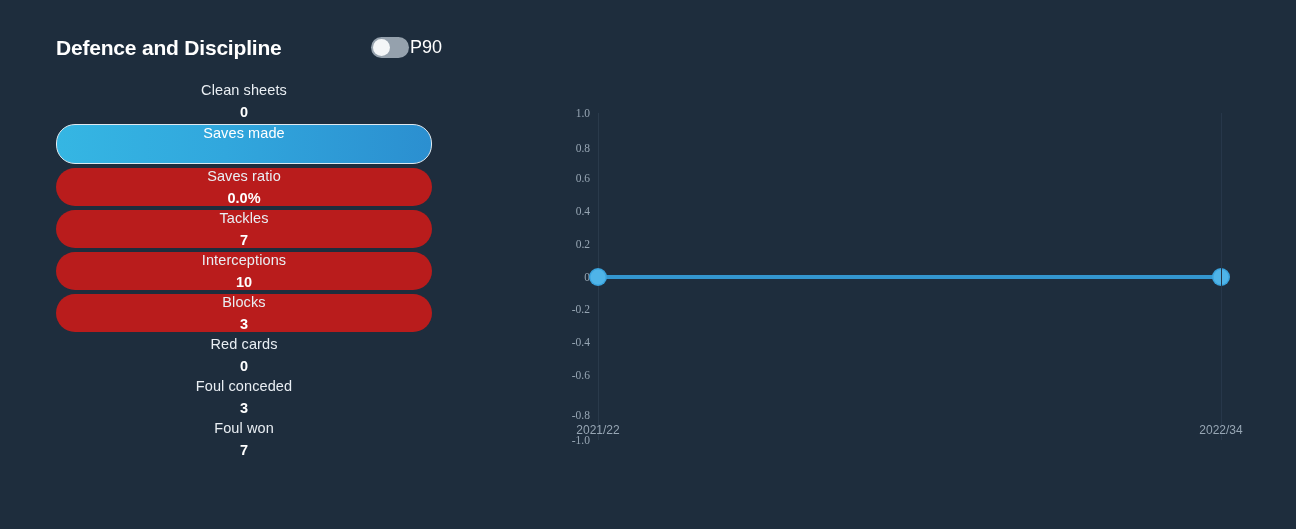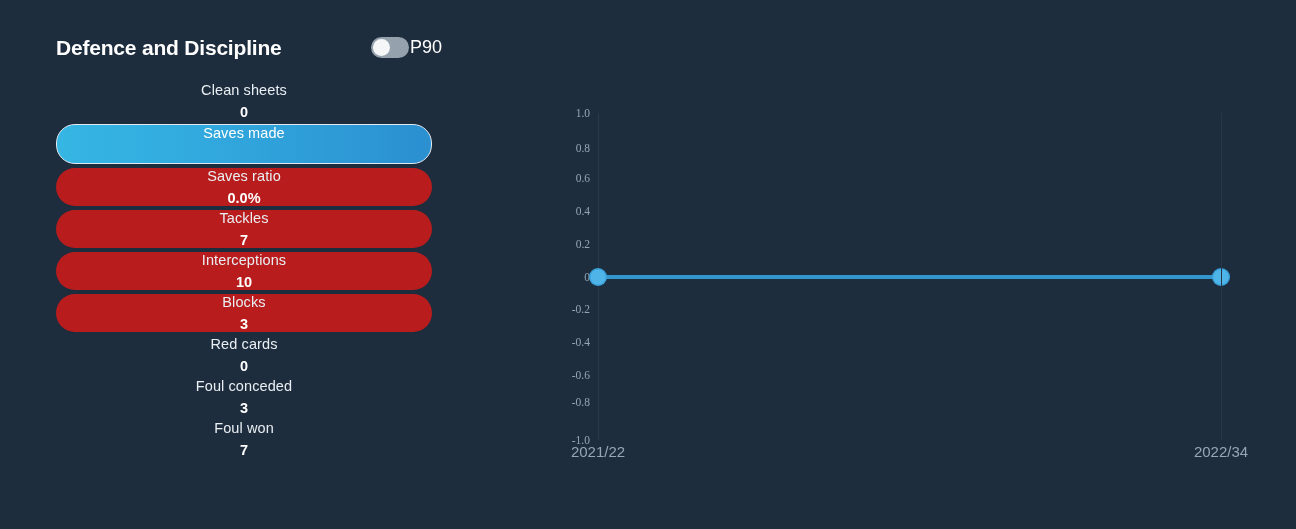--- a/index.html
+++ b/index.html
@@ -86,22 +86,22 @@
   }
   .ytick {
     position:absolute; right:0; width:60px;
     text-align:right;
     font-size:11.5px; color:#97a6b4;
     transform:translateY(-50%);
   }
   .ytick-host { position:absolute; left:38px; top:113px; width:72px; height:327px;font-family:Liberation Serif, serif; }
 
   .xtick {
-    position:absolute; top:443px;
-    font-size:15px; color:#97a6b4;
+    position:absolute; top:423px;
+    font-size:12px; color:#97a6b4;
     transform:translateX(-50%);
     white-space:nowrap;
   }
 
   .series-line {
     position:absolute; height:4px;
     background:#3396cf; border-radius:2px;
   }
   .marker {
     position:absolute; width:15px; height:15px; border-radius:50%;
@@ -173,21 +173,21 @@
     <div class="ytick-host">
         <div class="ytick" style="top: 0px;">1.0</div>
         <div class="ytick" style="top: 35px;">0.8</div>
         <div class="ytick" style="top: 65.4px;">0.6</div>
         <div class="ytick" style="top: 98.1px;">0.4</div>
         <div class="ytick" style="top: 130.8px;">0.2</div>
         <div class="ytick" style="top: 163.5px;">0</div>
         <div class="ytick" style="top: 196.2px;">-0.2</div>
         <div class="ytick" style="top: 228.9px;">-0.4</div>
         <div class="ytick" style="top: 261.6px;">-0.6</div>
-        <div class="ytick" style="top: 289px;">-0.8</div>
+        <div class="ytick" style="top: 302px;">-0.8</div>
         <div class="ytick" style="top: 327px;">-1.0</div>
       </div>
     <div class="plot">
         <div class="series-line" style="left: 0px; top: 161.5px; width: 623px; transform-origin: 0px 50%; transform: rotate(0deg); background: rgb(51, 150, 207);"></div>
         <div class="marker" style="left: 0px; top: 163.5px; background: rgb(79, 180, 232);"></div>
         <div class="marker" style="left: 623px; top: 163.5px; background: rgb(79, 180, 232);"></div>
       </div>
   <div class="grid-v" style="left: 741px;"></div>
       <div class="xtick" style="left: 118px;">2021/22</div>
       <div class="xtick" style="left: 741px;">2022/34</div>

